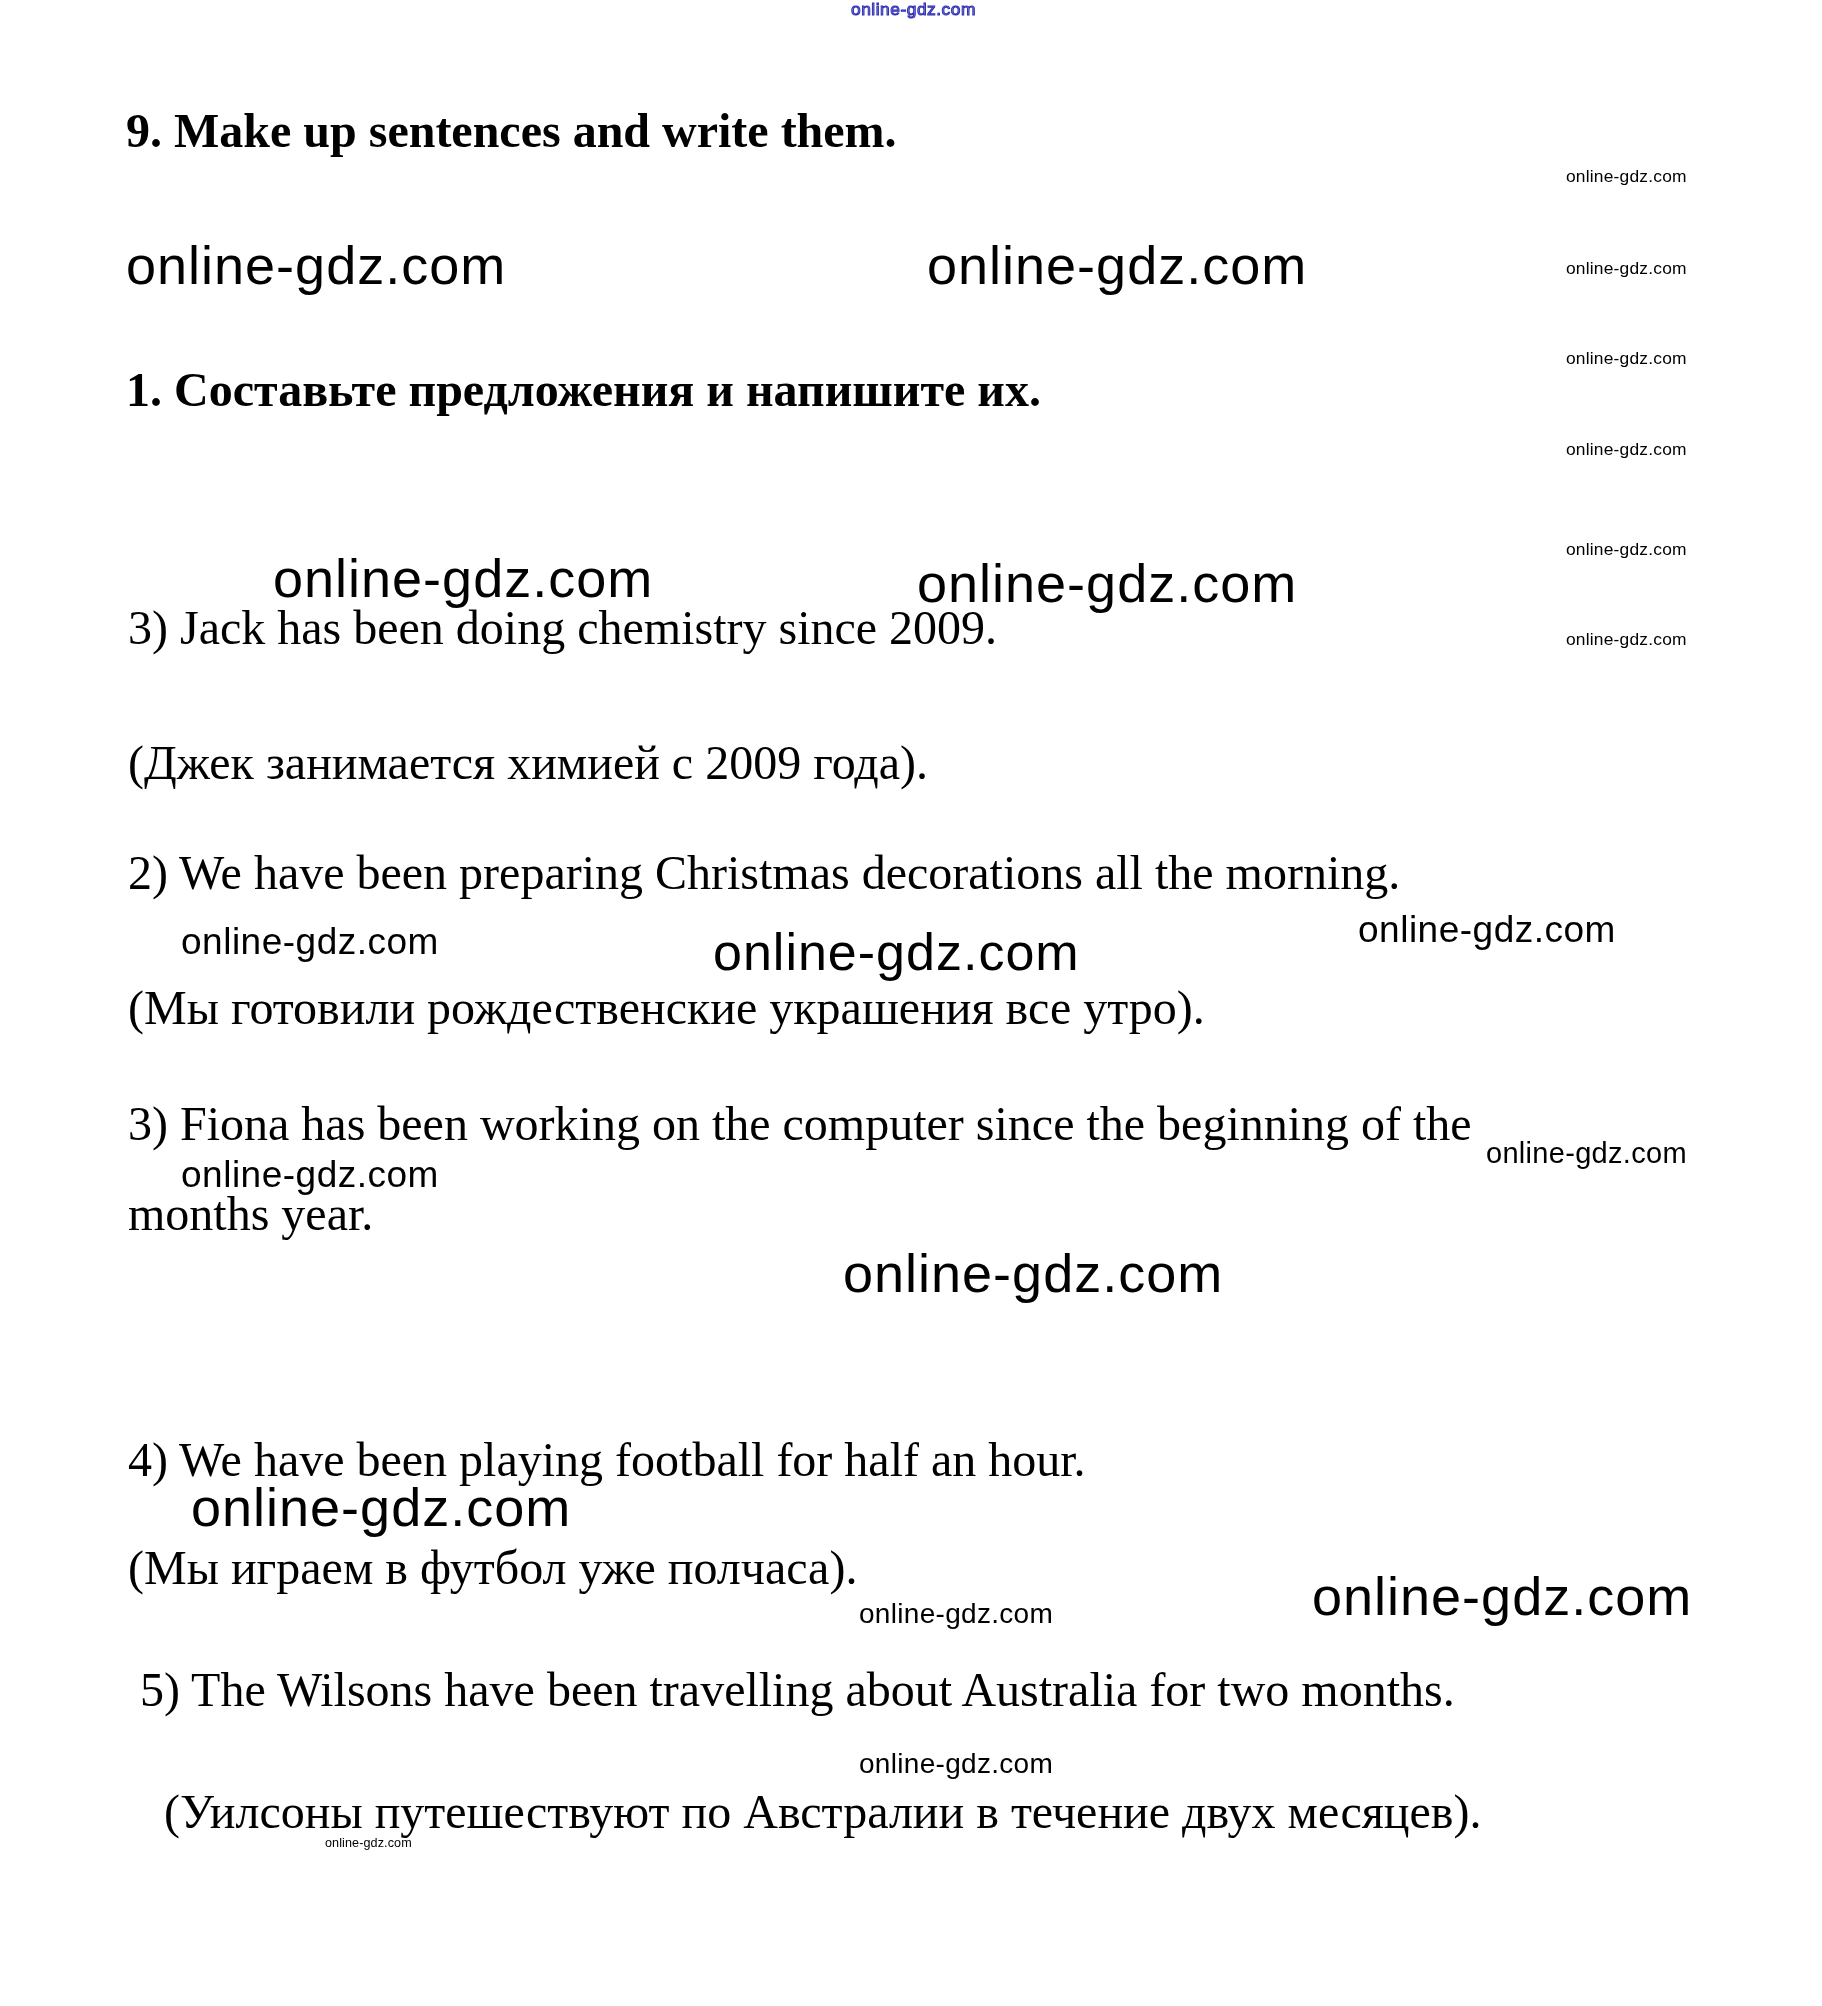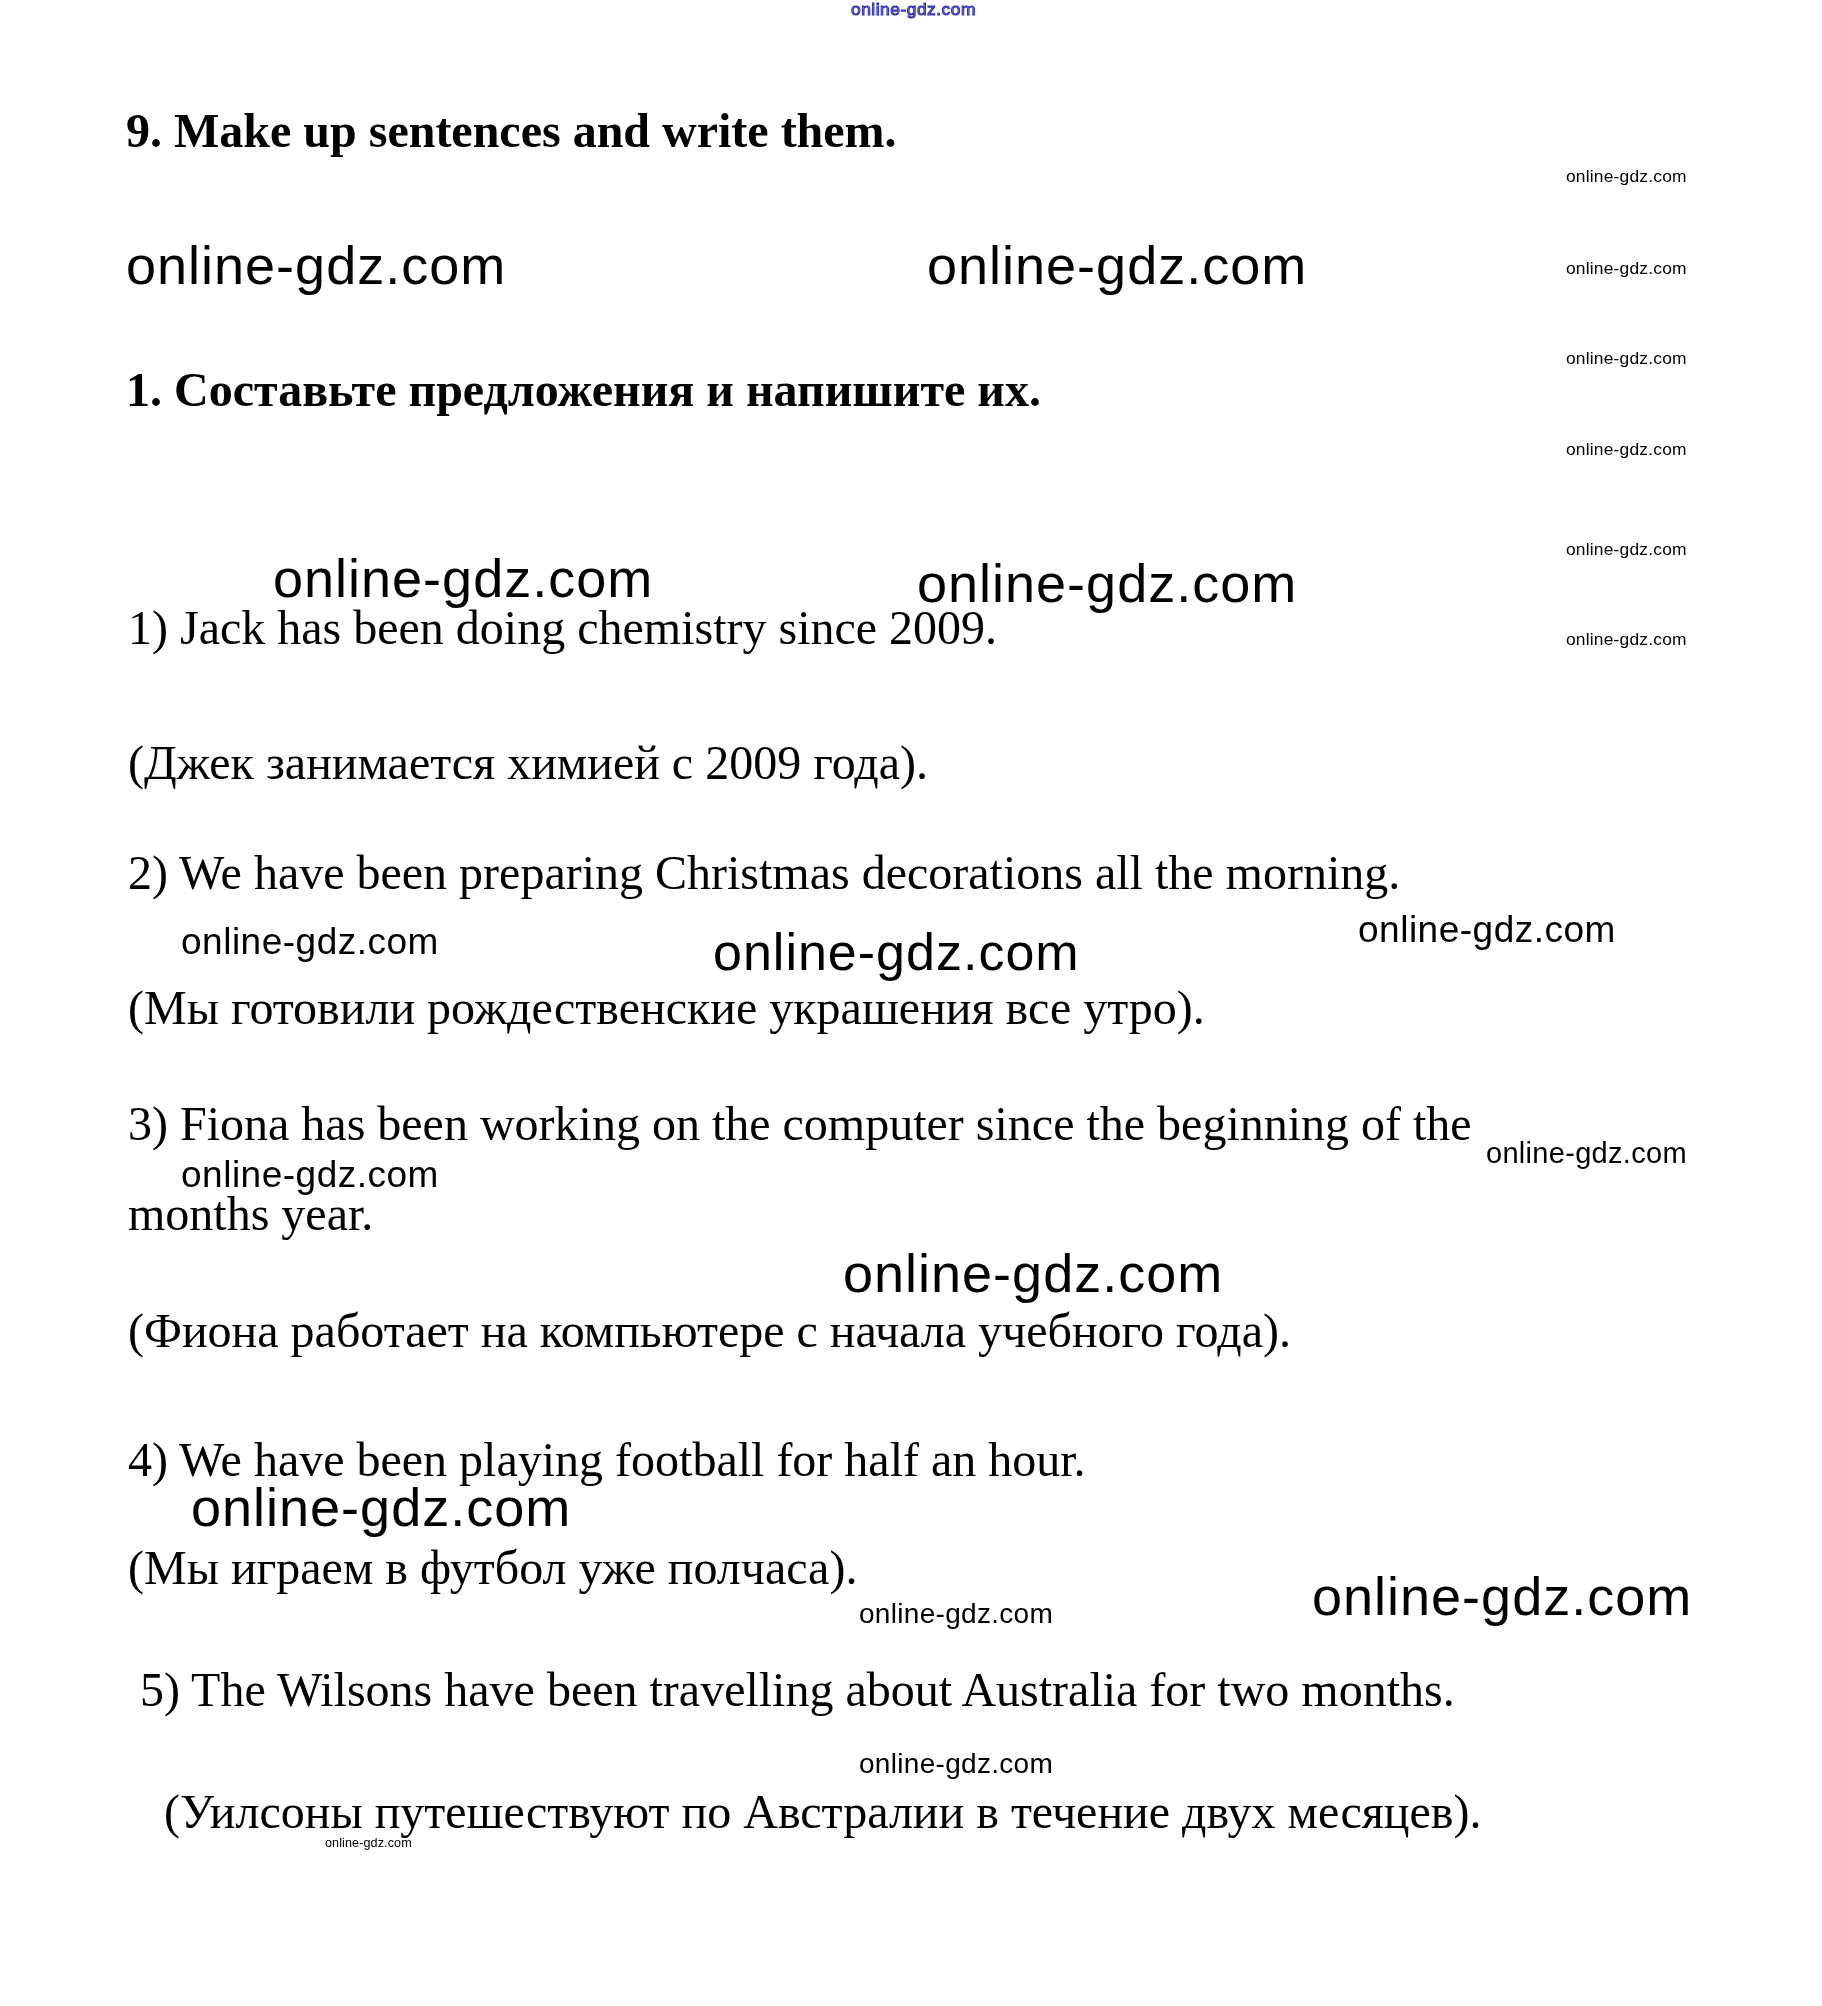--- a/index.html
+++ b/index.html
@@ -59,41 +59,40 @@
   <span class="wm wm-col" style="left:1566px;top:631px;">online-gdz.com</span>
 
   <span class="wm wm-big" style="left:126px;top:238px;">online-gdz.com</span>
   <span class="wm wm-big" style="left:927px;top:238px;">online-gdz.com</span>
 
   <div class="serif bold" style="left:126px;top:366px;">1. Составьте предложения и напишите их.</div>
 
   <span class="wm wm-big" style="left:273px;top:551px;">online-gdz.com</span>
   <span class="wm wm-big" style="left:917px;top:556px;">online-gdz.com</span>
 
-  <div class="serif" style="left:128px;top:604px;">1) Jack has been doing chemistry since 2009.</div>
+  <div class="serif" style="left:128px;top:604px;">3) Jack has been doing chemistry since 2009.</div>
   <div class="serif" style="left:128px;top:728px;margin-top:11px;">(Джек занимается химией с 2009 года).</div>
 
   <div class="serif" style="left:128px;top:849px;">2) We have been preparing Christmas decorations all the morning.</div>
 
   <span class="wm wm-med" style="left:181px;top:923px;">online-gdz.com</span>
   <span class="wm wm-big54" style="left:713px;top:926px;">online-gdz.com</span>
   <span class="wm wm-med" style="left:1358px;top:911px;">online-gdz.com</span>
 
   <div class="serif" style="left:128px;top:984px;">(Мы готовили рождественские украшения все утро).</div>
 
   <div class="serif" style="left:128px;top:1100px;">3) Fiona has been working on the computer since the beginning of the</div>
 
   <span class="wm wm-med" style="left:181px;top:1156px;">online-gdz.com</span>
   <span class="wm wm-sm30" style="left:1486px;top:1139px;">online-gdz.com</span>
 
   <div class="serif" style="left:128px;top:1190px;">months year.</div>
 
   <span class="wm wm-big" style="left:843px;top:1246px;">online-gdz.com</span>
 
-  <div class="serif" style="left:128px;top:1307px;">(Фиона работает на компьютере с начала учебного года).</div>
 
   <div class="serif" style="left:128px;top:1436px;">4) We have been playing football for half an hour.</div>
 
   <span class="wm wm-big" style="left:191px;top:1480px;">online-gdz.com</span>
 
   <div class="serif" style="left:128px;top:1544px;">(Мы играем в футбол уже полчаса).</div>
 
   <span class="wm wm-sm29" style="left:859px;top:1600px;">online-gdz.com</span>
   <span class="wm wm-big" style="left:1312px;top:1569px;">online-gdz.com</span>
 

